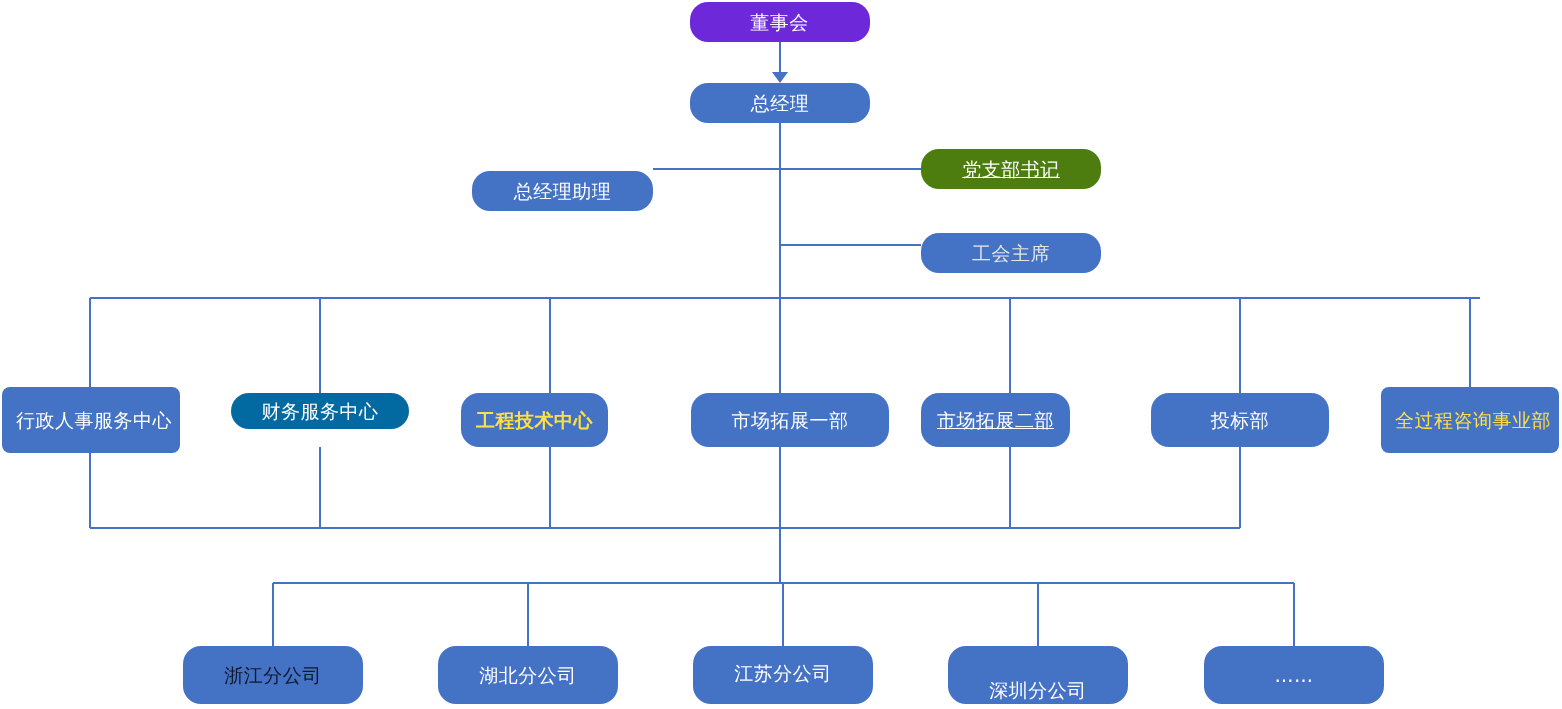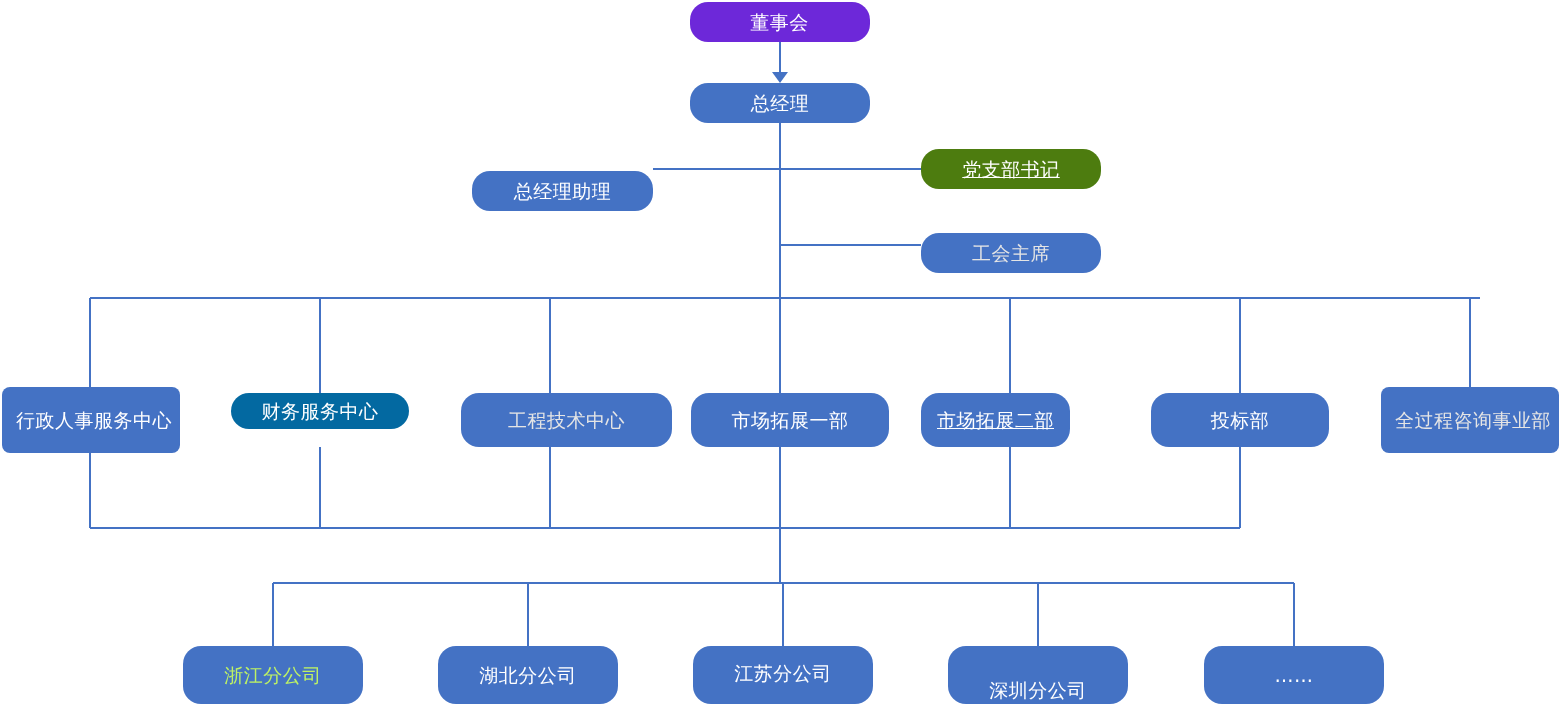--- a/index.html
+++ b/index.html
@@ -99,36 +99,36 @@
       </div>
       <div class="node" style="left: 921px; top: 233px; width: 180px; height: 40px; background: rgb(68, 114, 196); color: #e5e5e5;">
         <span class="node-label">工会主席</span>
       </div>
       <div class="node tall" style="left: 2px; top: 387px; width: 178px; height: 66px; background: rgb(68, 114, 196); color: rgb(255, 255, 255);">
         <span class="node-label">行政人事服务中心</span>
       </div>
       <div class="node" style="left: 231px; top: 393px; width: 178px; height: 36px; background: #0369a1; color: rgb(255, 255, 255);">
         <span class="node-label">财务服务中心</span>
       </div>
-      <div class="node" style="left: 461px; top: 393px; width: 211px; height: 54px; background: rgb(68, 114, 196); color: #e5e5e5;">
+      <div class="node" style="left: 461px; top: 393px; width: 147px; height: 54px; background: rgb(68, 114, 196); color: #fde047; font-weight: bold;">
         <span class="node-label">工程技术中心</span>
       </div>
       <div class="node" style="left: 691px; top: 393px; width: 198px; height: 54px; background: rgb(68, 114, 196); color: rgb(255, 255, 255);">
         <span class="node-label">市场拓展一部</span>
       </div>
       <div class="node" style="left: 921px; top: 393px; width: 149px; height: 54px; background: rgb(68, 114, 196); color: rgb(255, 255, 255); text-decoration: underline;">
         <span class="node-label">市场拓展二部</span>
       </div>
       <div class="node" style="left: 1151px; top: 393px; width: 178px; height: 54px; background: rgb(68, 114, 196); color: rgb(255, 255, 255);">
         <span class="node-label">投标部</span>
       </div>
-      <div class="node tall" style="left: 1381px; top: 387px; width: 178px; height: 66px; background: rgb(68, 114, 196); color: #e5e5e5;">
+      <div class="node tall" style="left: 1381px; top: 387px; width: 178px; height: 66px; background: rgb(68, 114, 196); color: #fde047;">
         <span class="node-label">全过程咨询事业部</span>
       </div>
-      <div class="node" style="left: 183px; top: 646px; width: 180px; height: 58px; background: rgb(68, 114, 196); color: #bef264;">
+      <div class="node" style="left: 183px; top: 646px; width: 180px; height: 58px; background: rgb(68, 114, 196); color: #0f172a;">
         <span class="node-label">浙江分公司</span>
       </div>
       <div class="node" style="left: 438px; top: 646px; width: 180px; height: 58px; background: rgb(68, 114, 196); color: rgb(255, 255, 255);">
         <span class="node-label">湖北分公司</span>
       </div>
       <div class="node" style="left: 693px; top: 646px; width: 180px; height: 58px; background: rgb(68, 114, 196); color: rgb(255, 255, 255); font-family: Liberation Mono, monospace;">
         <span class="node-label">江苏分公司</span>
       </div>
       <div class="node" style="left: 948px; top: 646px; width: 180px; height: 58px; background: rgb(68, 114, 196); color: rgb(255, 255, 255); align-items: flex-end;">
         <span class="node-label">深圳分公司</span>

